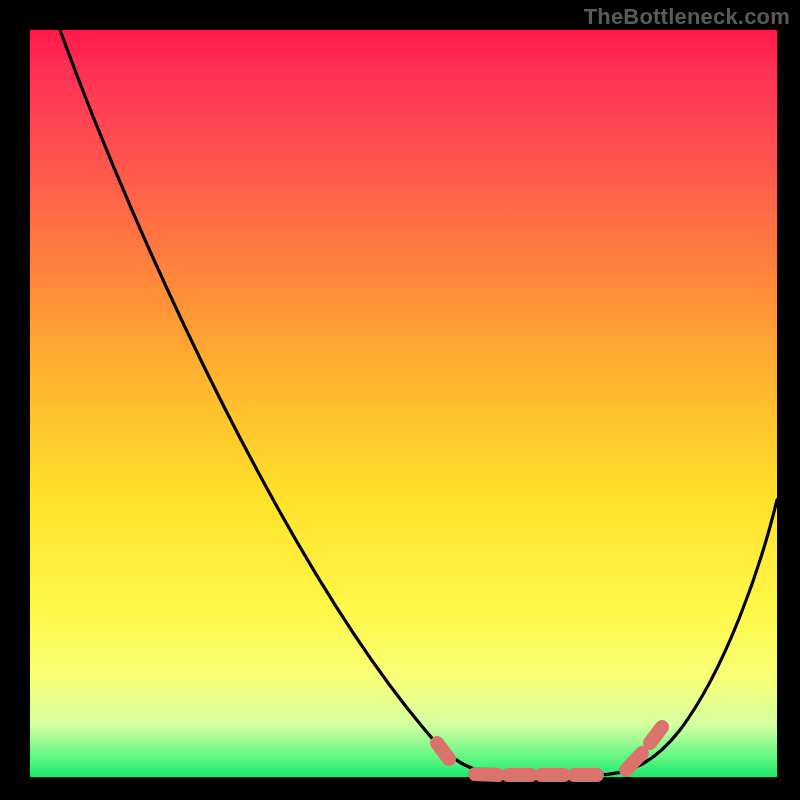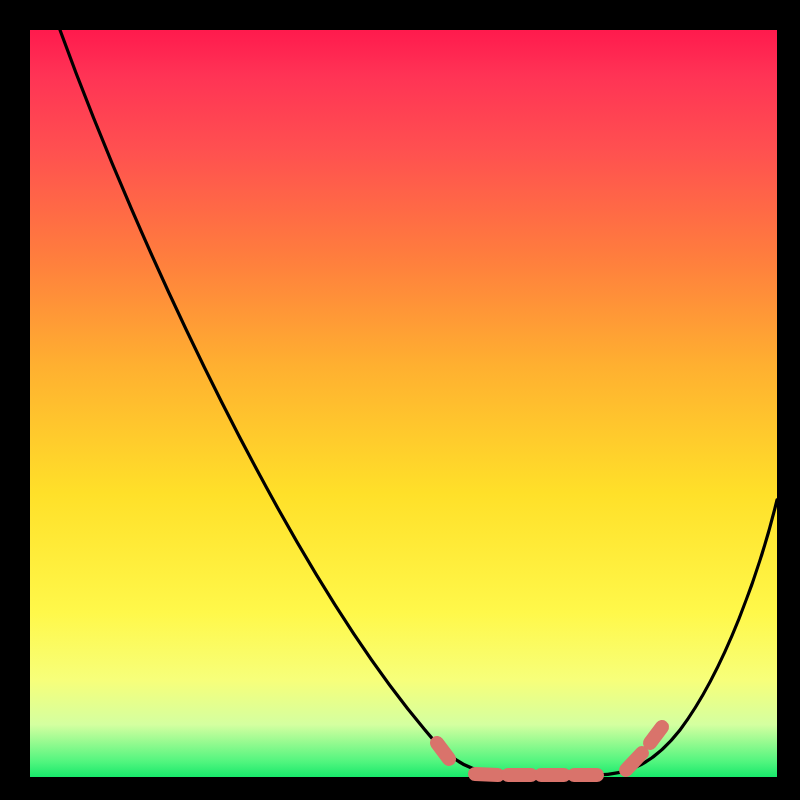--- a/index.html
+++ b/index.html
@@ -48,20 +48,21 @@
     top: 0;
     width: 747px;
     height: 747px;
     overflow: visible;
   }
 </style>
 </head>
 <body>
 <div class="container">
 
+  <div class="watermark">TheBottleneck.com</div>
 
   <div class="plot-area">
     <svg class="curve" viewBox="0 0 747 747" preserveAspectRatio="none">
 
       <path d="M 30 0
                C 110 220, 260 540, 395 700
                C 420 732, 445 745, 480 745
                L 565 745
                C 600 745, 625 732, 650 700
                C 695 640, 730 540, 747 470" fill="none" stroke="#000" stroke-width="3.2" stroke-linecap="round"></path>

